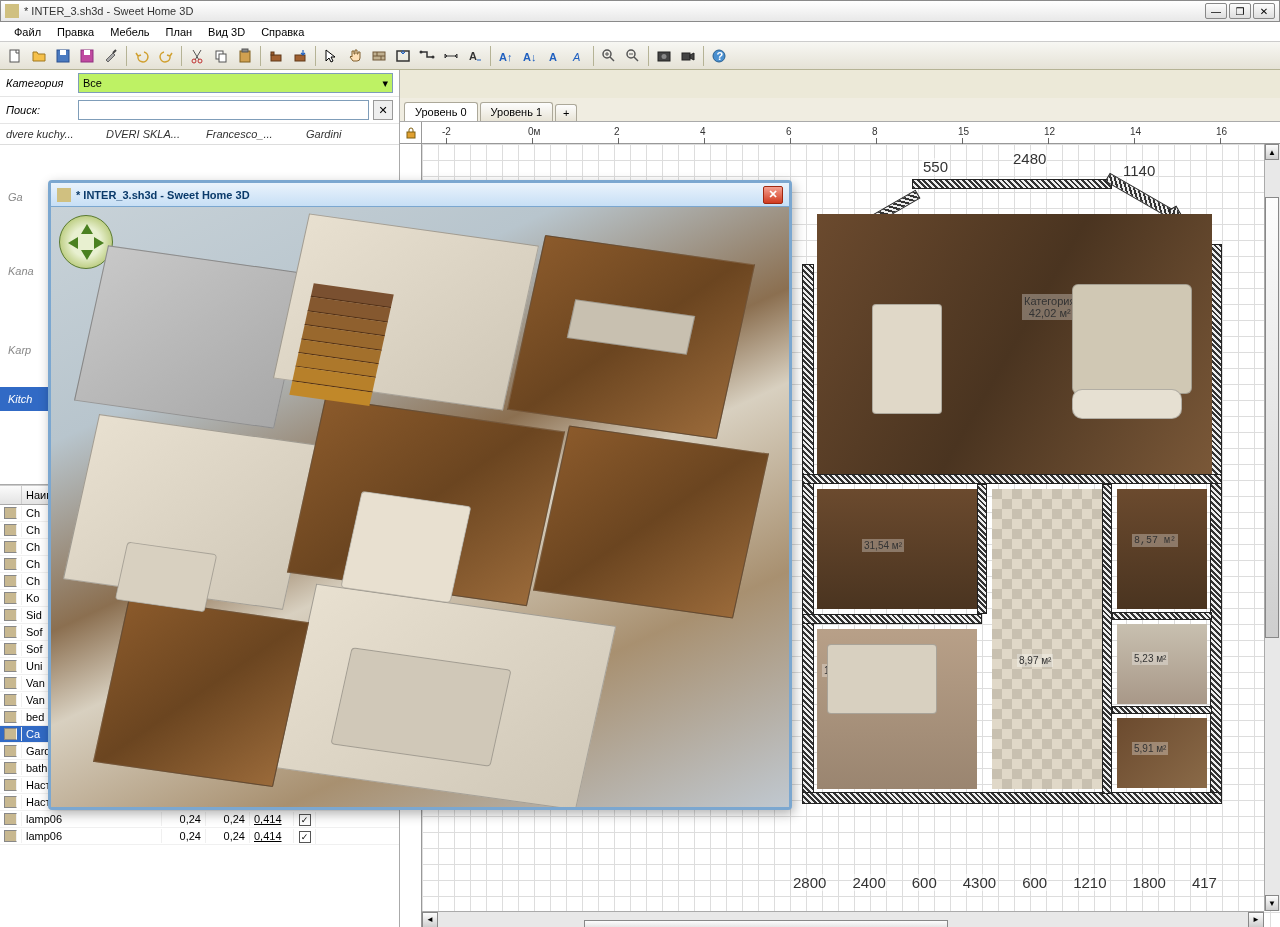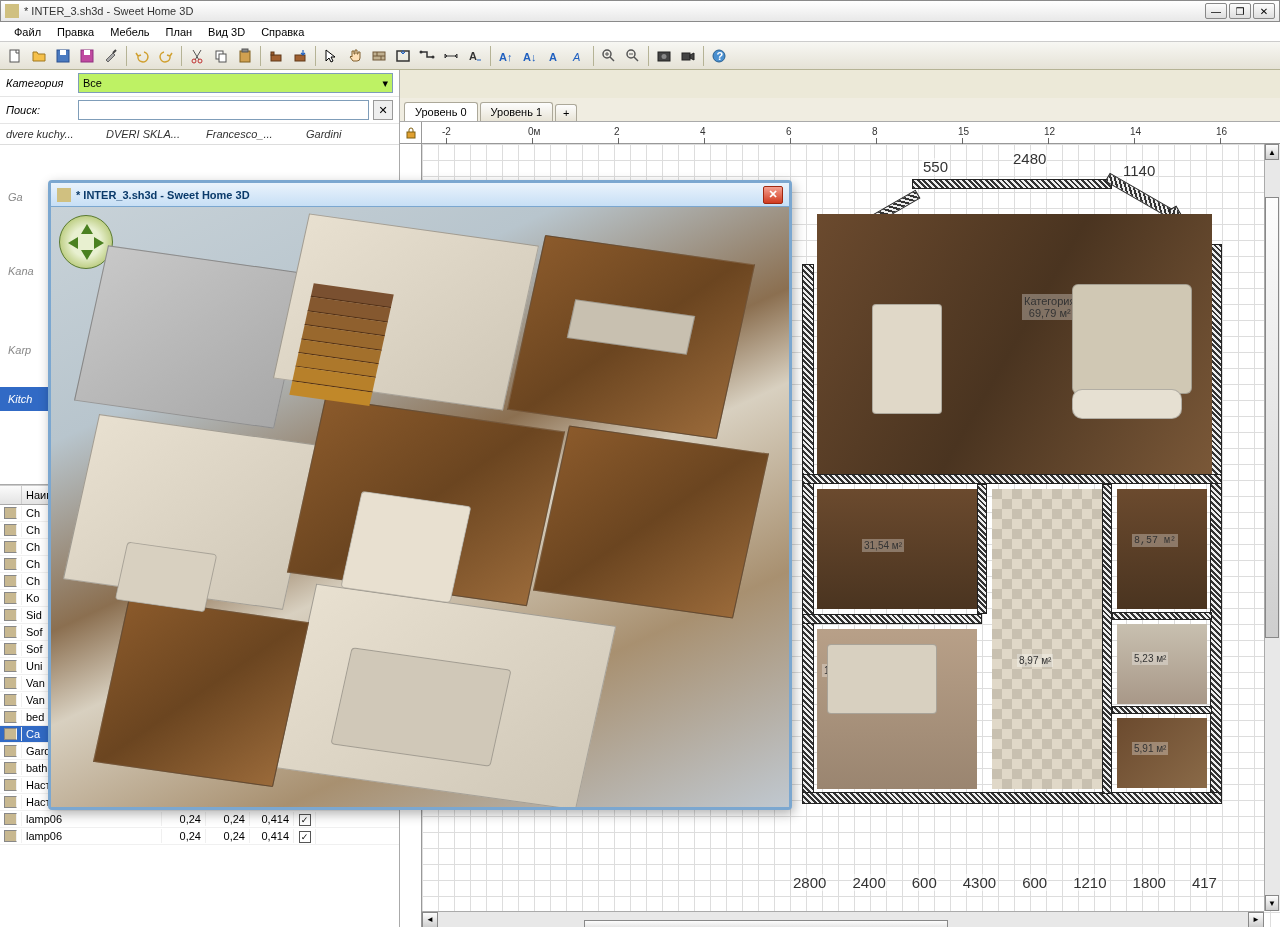--- a/index.html
+++ b/index.html
@@ -47,21 +47,21 @@
 .furn-header { display: flex; background: linear-gradient(#fbfbfb,#e3e3e3); border-top: 1px solid #ccc; border-bottom: 1px solid #aaa; }
 .furn-header div { padding: 3px 4px; border-right: 1px solid #ccc; overflow: hidden; white-space: nowrap; text-overflow: ellipsis; }
 .furn-table { flex: 1; overflow-y: auto; background: #fff; }
 .furn-row { display: flex; align-items: center; height: 17px; border-bottom: 1px solid #f0f0f0; }
 .furn-row div { padding: 1px 4px; border-right: 1px solid #f0f0f0; overflow: hidden; white-space: nowrap; text-overflow: ellipsis; }
 .furn-row.sel { background: #316ac5; color: #fff; }
 .col-ic { width: 22px; display:flex; align-items:center; justify-content:center; }
 .col-nm { width: 140px; }
 .col-n1 { width: 44px; text-align: right; }
 .col-n2 { width: 44px; text-align: right; }
-.col-n3 { width: 44px; text-align: right; }
+.col-n3 { width: 44px; text-align: left; text-decoration: underline; }
 .col-ck { width: 22px; text-align: center; }
 .chk { width: 12px; height: 12px; border: 1px solid #555; background: #fff; display:inline-flex; align-items:center; justify-content:center; font-size:9px; color:#000; }
 .fic { width:14px; height:12px; background:#c8b890; border:1px solid #888; }
 
 
 .level-tabs { height: 24px; display: flex; align-items: flex-end; background: #f0ede1; border-bottom: 1px solid #aaa; padding-left: 4px; }
 .lvl-tab { padding: 3px 10px; background: linear-gradient(#fdfdfd,#e8e4d6); border: 1px solid #aca899; border-bottom: none; border-radius: 3px 3px 0 0; margin-right: 2px; cursor: pointer; }
 .lvl-tab.active { background: #fff; }
 .lvl-add { width: 22px; padding: 2px 0; text-align: center; background: linear-gradient(#fdfdfd,#e8e4d6); border: 1px solid #aca899; border-bottom:none; border-radius: 3px 3px 0 0; cursor: pointer; }
 
@@ -597,21 +597,21 @@
           <div class="wall" style="left:408px; top:70px; width:12px; height:560px;"></div>
           <div class="wall" style="left:0; top:618px; width:420px; height:12px;"></div>
           <div class="wall" style="left:60px; top:30px; width:60px; height:10px; transform:rotate(-30deg);"></div>
           <div class="wall" style="left:110px; top:5px; width:200px; height:10px;"></div>
           <div class="wall" style="left:300px; top:18px; width:80px; height:10px; transform:rotate(30deg);"></div>
           <div class="wall" style="left:355px; top:55px; width:60px; height:10px; transform:rotate(60deg);"></div>
 
           <div class="room-floor" style="left:15px; top:40px; width:395px; height:260px; background:linear-gradient(120deg,#6b4a2e,#4a3420,#7a5838);"></div>
           <div class="room-label" style="left:220px; top:120px;">
             <span>Категория</span><br>
-            <span>69,79 м²</span>
+            <span>42,02 м²</span>
           </div>
 
           <div class="wall" style="left:0; top:300px; width:420px; height:10px;"></div>
 
           <div class="room-floor" style="left:15px; top:315px; width:160px; height:120px; background:linear-gradient(#6b4a2e,#4a3420);"></div>
           <div class="room-label" style="left:60px; top:365px;">31,54 м²</div>
           <div class="wall" style="left:175px; top:310px; width:10px; height:130px;"></div>
 
           <div class="room-floor" style="left:190px; top:315px; width:110px; height:300px; background:repeating-conic-gradient(#e0d8c8 0 25%, #c8c0b0 0 50%) 0 0/20px 20px;"></div>
           <div class="room-label" style="left:215px; top:480px;">8,97 м²</div>

